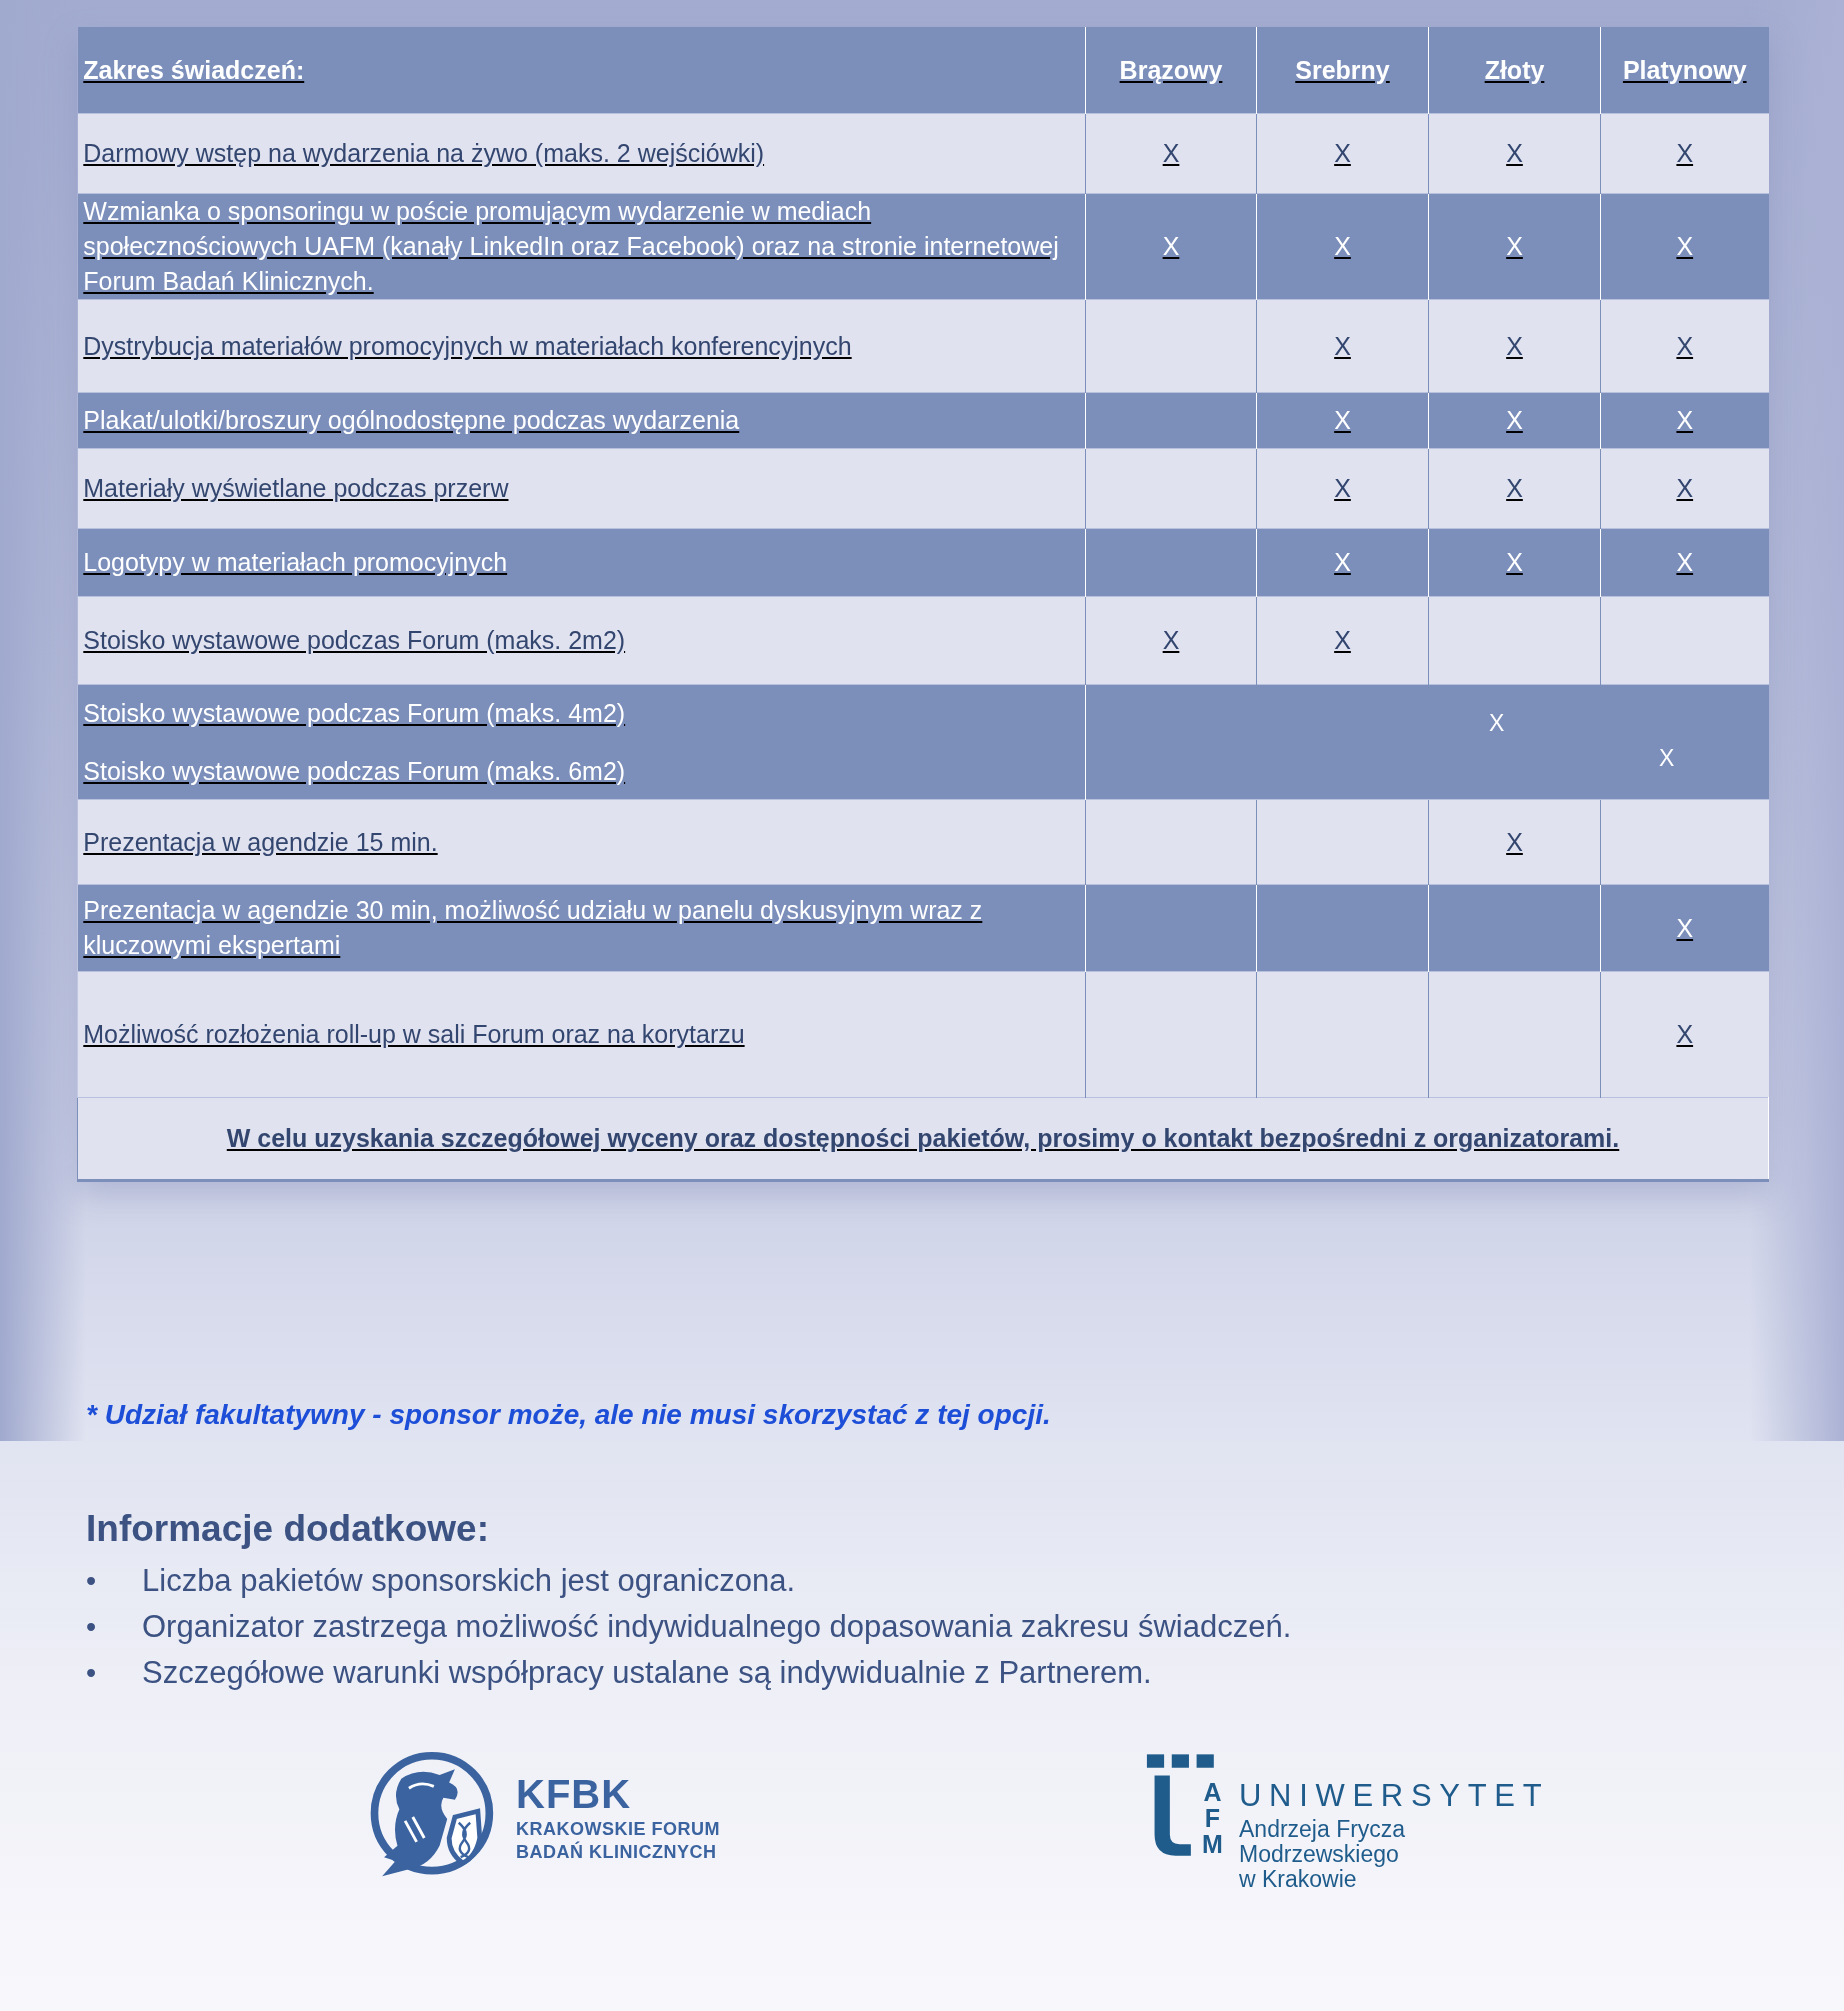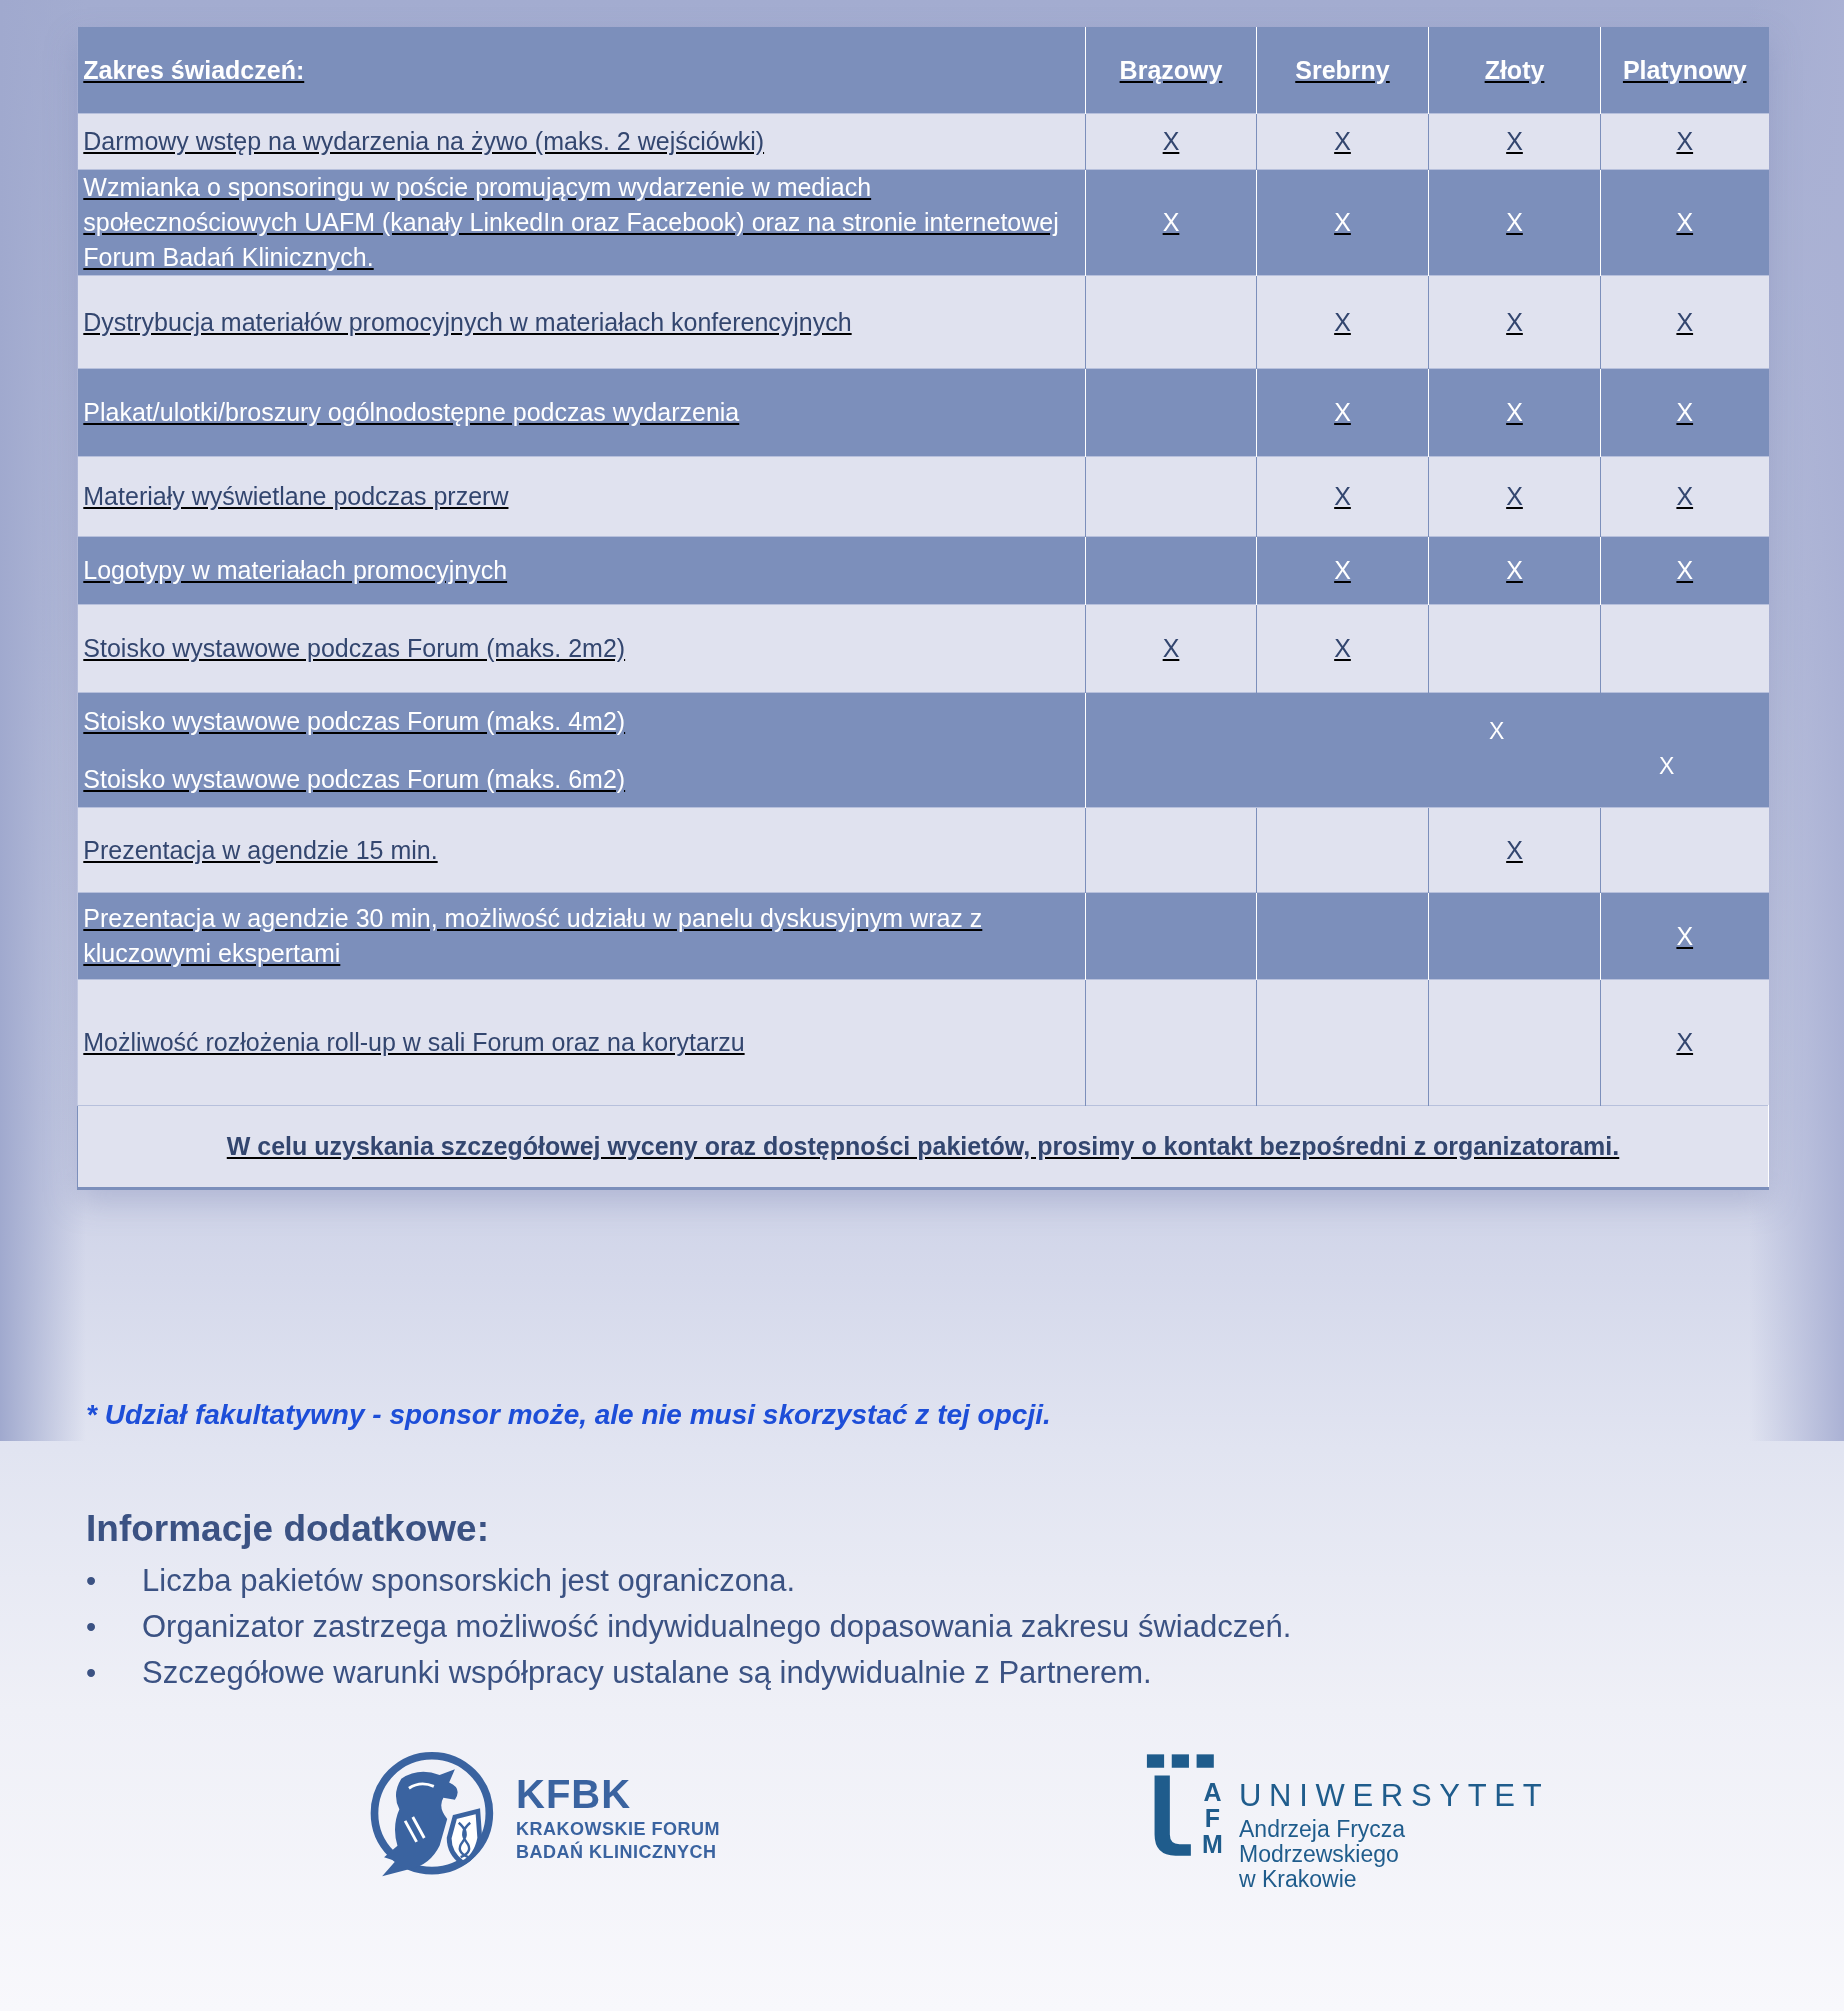--- a/index.html
+++ b/index.html
@@ -114,21 +114,21 @@
       </colgroup>
     <tbody>
         <tr class="dark hdr">
       <th class="first">Zakres świadczeń:</th>
       <th>Brązowy</th>
       <th>Srebrny</th>
       <th>Złoty</th>
       <th>Platynowy</th>
     </tr>
 
-    <tr class="light" style="height:56px">
+    <tr class="light" style="height:80px">
       <td>Darmowy wstęp na wydarzenia na żywo (maks. 2 wejściówki)</td>
       <td class="mark">X</td>
       <td class="mark">X</td>
       <td class="mark">X</td>
       <td class="mark">X</td>
     </tr>
 
     <tr class="dark" style="height:90px">
       <td>Wzmianka o sponsoringu w poście promującym wydarzenie w mediach społecznościowych UAFM (kanały LinkedIn oraz Facebook) oraz na stronie internetowej Forum Badań Klinicznych.</td>
       <td class="mark">X</td>
@@ -138,21 +138,21 @@
     </tr>
 
     <tr class="light" style="height:93px">
       <td>Dystrybucja materiałów promocyjnych w materiałach konferencyjnych</td>
       <td class="mark"></td>
       <td class="mark">X</td>
       <td class="mark">X</td>
       <td class="mark">X</td>
     </tr>
 
-    <tr class="dark" style="height:88px">
+    <tr class="dark" style="height:56px">
       <td>Plakat/ulotki/broszury ogólnodostępne podczas wydarzenia</td>
       <td class="mark"></td>
       <td class="mark">X</td>
       <td class="mark">X</td>
       <td class="mark">X</td>
     </tr>
 
     <tr class="light" style="height:80px">
       <td>Materiały wyświetlane podczas przerw</td>
       <td class="mark"></td>

